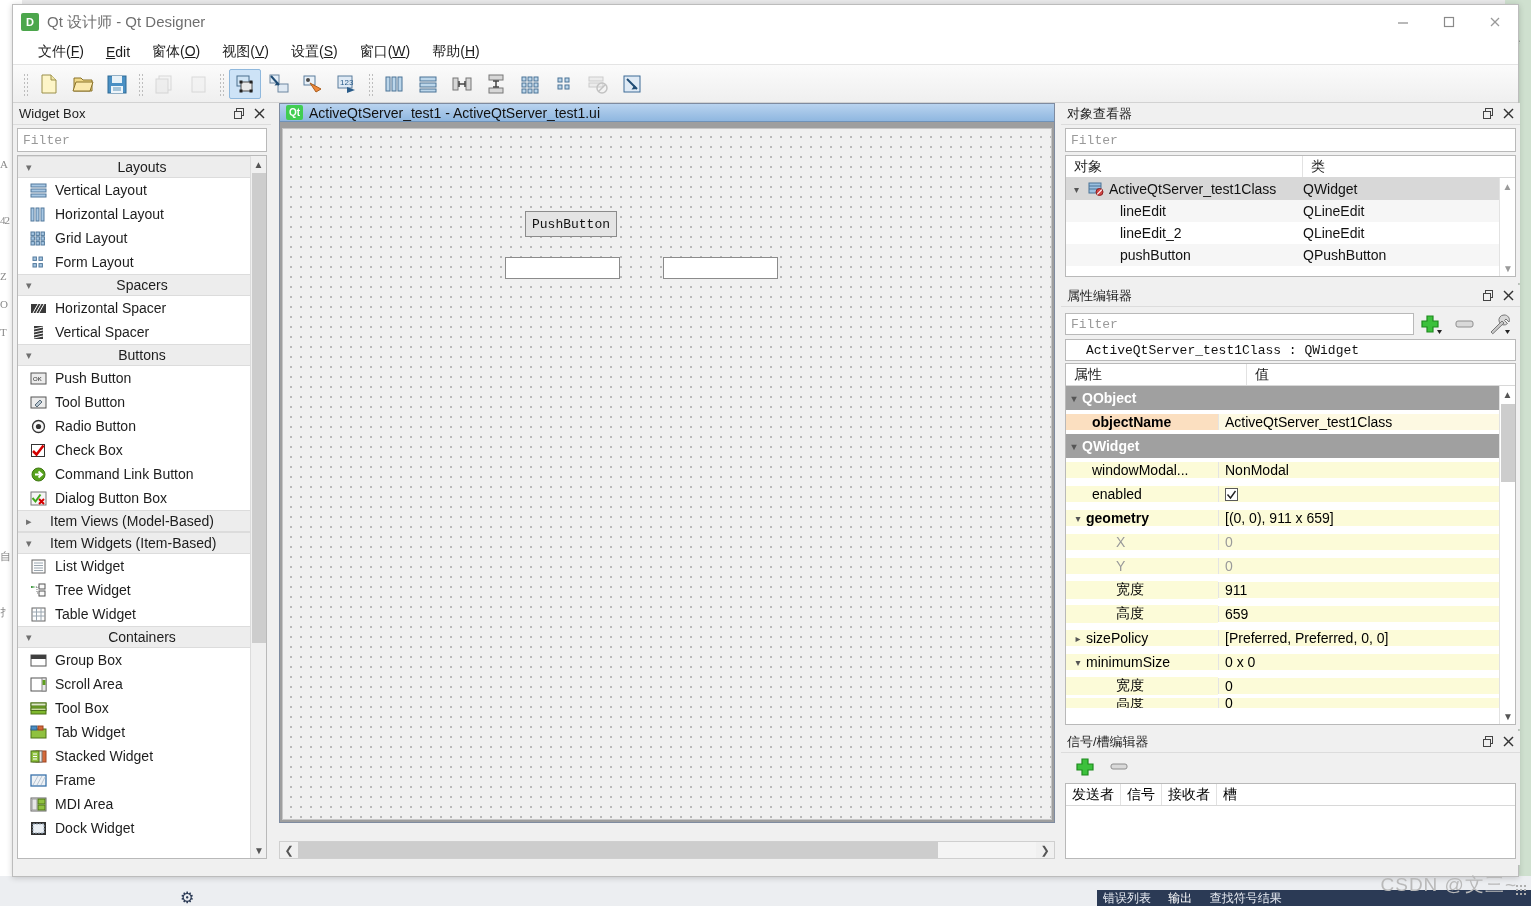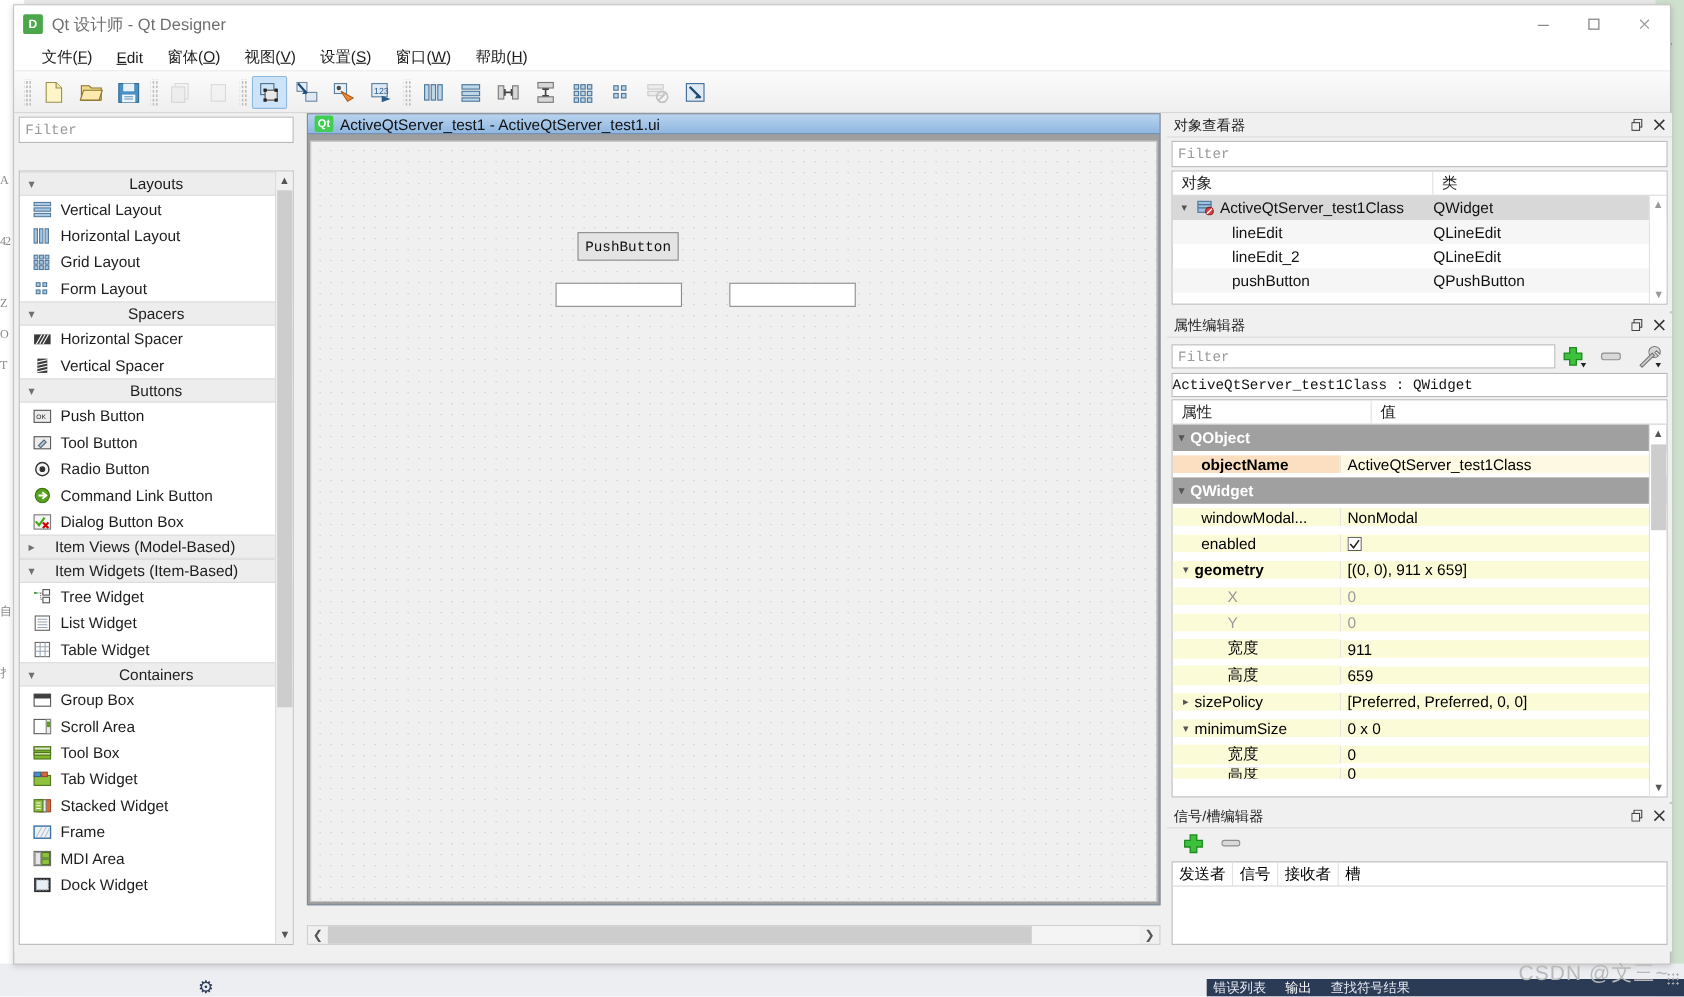--- a/index.html
+++ b/index.html
@@ -224,21 +224,21 @@
     position: absolute; right: 0; top: 22px; bottom: 0; width: 16px;
     background: #ffffff; border-left: 1px solid #e2e2e2;
   }
   .vscroll .arrow { height: 16px; display: flex; align-items: center; justify-content: center; color: #9a9a9a; font-size: 10px; }
   .vscroll .arrow.dark { color: #555; }
   .vscroll .thumb { position: absolute; left: 1px; width: 14px; background: #cdcdcd; }
 
   .classline {
     position: absolute; left: 4px; width: 451px; height: 22px;
     background: #ffffff; border: 1px solid #b9b9b9;
-    display: flex; align-items: center; padding-left: 0;
+    display: flex; align-items: center; padding-left: 20px;
     font-family: "Liberation Mono", monospace; font-size: 13px; color: #111;
   }
   .pe-row { height: 24px; display: flex; align-items: center; font-size: 14px; }
   .pe-group {
     background: #a0a0a0; color: #ffffff; font-weight: bold;
   }
   .pe-name { width: 152px; display: flex; align-items: center; padding-left: 4px; white-space: nowrap; overflow: hidden; }
   .pe-val  { flex: 1; padding-left: 6px; white-space: nowrap; overflow: hidden; border-left: 1px solid #e4e4e4; }
   .pe-row.yellow .pe-name { background: #fcfbd8; }
   .pe-row.yellow .pe-val  { background: #fcfbd8; }
@@ -494,20 +494,35 @@
             <rect x="3" y="3" width="16" height="16" fill="#dfeaf5" stroke="#3d6b96"></rect>
             <path d="M6 6 L16 16" stroke="#1f4c75" stroke-width="2"></path>
             <path d="M16 16 l-5.5 0.5 l3 -4.2 z" fill="#1f4c75"></path>
           </svg>
       </div>
     </div>
 
     <div style="position:absolute; left:0; top:98px; width:1507px; height:775px;">
 
       <div class="dock" id="widgetbox">
+        <div class="dock-title">
+          <div class="dt-text">Widget Box</div>
+          <div class="dock-btn">
+            <svg width="11" height="11">
+                <rect x="2.5" y="0.5" width="7" height="7" fill="none" stroke="#444"></rect>
+                <rect x="0.5" y="3.5" width="7" height="7" fill="#f0f0f0" stroke="#444"></rect>
+              </svg>
+          </div>
+          <div class="dock-btn">
+            <svg width="11" height="11">
+                <line x1="1" y1="1" x2="10" y2="10" stroke="#333" stroke-width="1.4"></line>
+                <line x1="10" y1="1" x2="1" y2="10" stroke="#333" stroke-width="1.4"></line>
+              </svg>
+          </div>
+        </div>
         <div class="filterbox">Filter</div>
 
         <div class="wb-list">
 
           <div class="wb-cat">
             <span class="chev">▾</span>
             <span>Layouts</span>
           </div>
           <div class="wb-item">
             <span class="wicon">
@@ -620,20 +635,29 @@
               <svg width="17" height="15">
                   <circle cx="8.5" cy="7.5" r="6" fill="#f7f7f7" stroke="#333" stroke-width="1.3"></circle>
                   <circle cx="8.5" cy="7.5" r="2.6" fill="#333"></circle>
                 </svg>
             </span>
             <span>Radio Button</span>
           </div>
           <div class="wb-item">
             <span class="wicon">
               <svg width="17" height="15">
+                  <rect x="1.5" y="1.5" width="13" height="12" fill="#fff" stroke="#333"></rect>
+                  <path d="M3 8 l3.5 3.5 l7 -9" fill="none" stroke="#d40000" stroke-width="2.5"></path>
+                </svg>
+            </span>
+            <span>Check Box</span>
+          </div>
+          <div class="wb-item">
+            <span class="wicon">
+              <svg width="17" height="15">
                   <circle cx="8.5" cy="7.5" r="6.5" fill="#57a21d" stroke="#3c750f"></circle>
                   <path d="M5 7.5 h6 M8.5 4.5 l3.5 3 l-3.5 3" fill="none" stroke="#fff" stroke-width="1.8"></path>
                 </svg>
             </span>
             <span>Command Link Button</span>
           </div>
           <div class="wb-item">
             <span class="wicon">
               <svg width="17" height="15">
                   <rect x="1" y="1" width="15" height="13" fill="#f5f5f5" stroke="#777"></rect>
@@ -645,45 +669,45 @@
           </div>
 
           <div class="wb-cat" style="justify-content:flex-start;padding-left:32px;">
             <span class="chev">▸</span>
             <span>Item Views (Model-Based)</span>
           </div>
 
           <div class="wb-cat" style="justify-content:flex-start;padding-left:32px;">
             <span class="chev">▾</span>
             <span>Item Widgets (Item-Based)</span>
-          </div>
-          <div class="wb-item">
-            <span class="wicon">
-              <svg width="17" height="15">
-                  <path d="M1 3 l5 1 l-5 1 z" fill="#2f8f2f"></path>
-                  <rect x="9" y="1" width="6" height="5" fill="#fafafa" stroke="#555"></rect>
-                  <rect x="9" y="8" width="6" height="5" fill="#fafafa" stroke="#555"></rect>
-                  <path d="M6 4 h3 M7 4 v6 h2" stroke="#777" fill="none" stroke-dasharray="1 1"></path>
-                </svg>
-            </span>
-            <span>Tree Widget</span>
           </div>
           <div class="wb-item">
             <span class="wicon">
               <svg width="17" height="15">
                   <rect x="2" y="1" width="13" height="13" fill="#fdfdfd" stroke="#666"></rect>
                   <g stroke="#9aa6b0">
                     <line x1="4" y1="4" x2="13" y2="4"></line>
                     <line x1="4" y1="6.5" x2="13" y2="6.5"></line>
                     <line x1="4" y1="9" x2="13" y2="9"></line>
                     <line x1="4" y1="11.5" x2="13" y2="11.5"></line>
                   </g>
                 </svg>
             </span>
             <span>List Widget</span>
+          </div>
+          <div class="wb-item">
+            <span class="wicon">
+              <svg width="17" height="15">
+                  <path d="M1 3 l5 1 l-5 1 z" fill="#2f8f2f"></path>
+                  <rect x="9" y="1" width="6" height="5" fill="#fafafa" stroke="#555"></rect>
+                  <rect x="9" y="8" width="6" height="5" fill="#fafafa" stroke="#555"></rect>
+                  <path d="M6 4 h3 M7 4 v6 h2" stroke="#777" fill="none" stroke-dasharray="1 1"></path>
+                </svg>
+            </span>
+            <span>Tree Widget</span>
           </div>
           <div class="wb-item">
             <span class="wicon">
               <svg width="17" height="15">
                   <rect x="2" y="1" width="13" height="13" fill="#fdfdfd" stroke="#666"></rect>
                   <g stroke="#9aa6b0">
                     <line x1="2" y1="5" x2="15" y2="5"></line>
                     <line x1="2" y1="9" x2="15" y2="9"></line>
                     <line x1="6.5" y1="1" x2="6.5" y2="14"></line>
                     <line x1="11" y1="1" x2="11" y2="14"></line>

